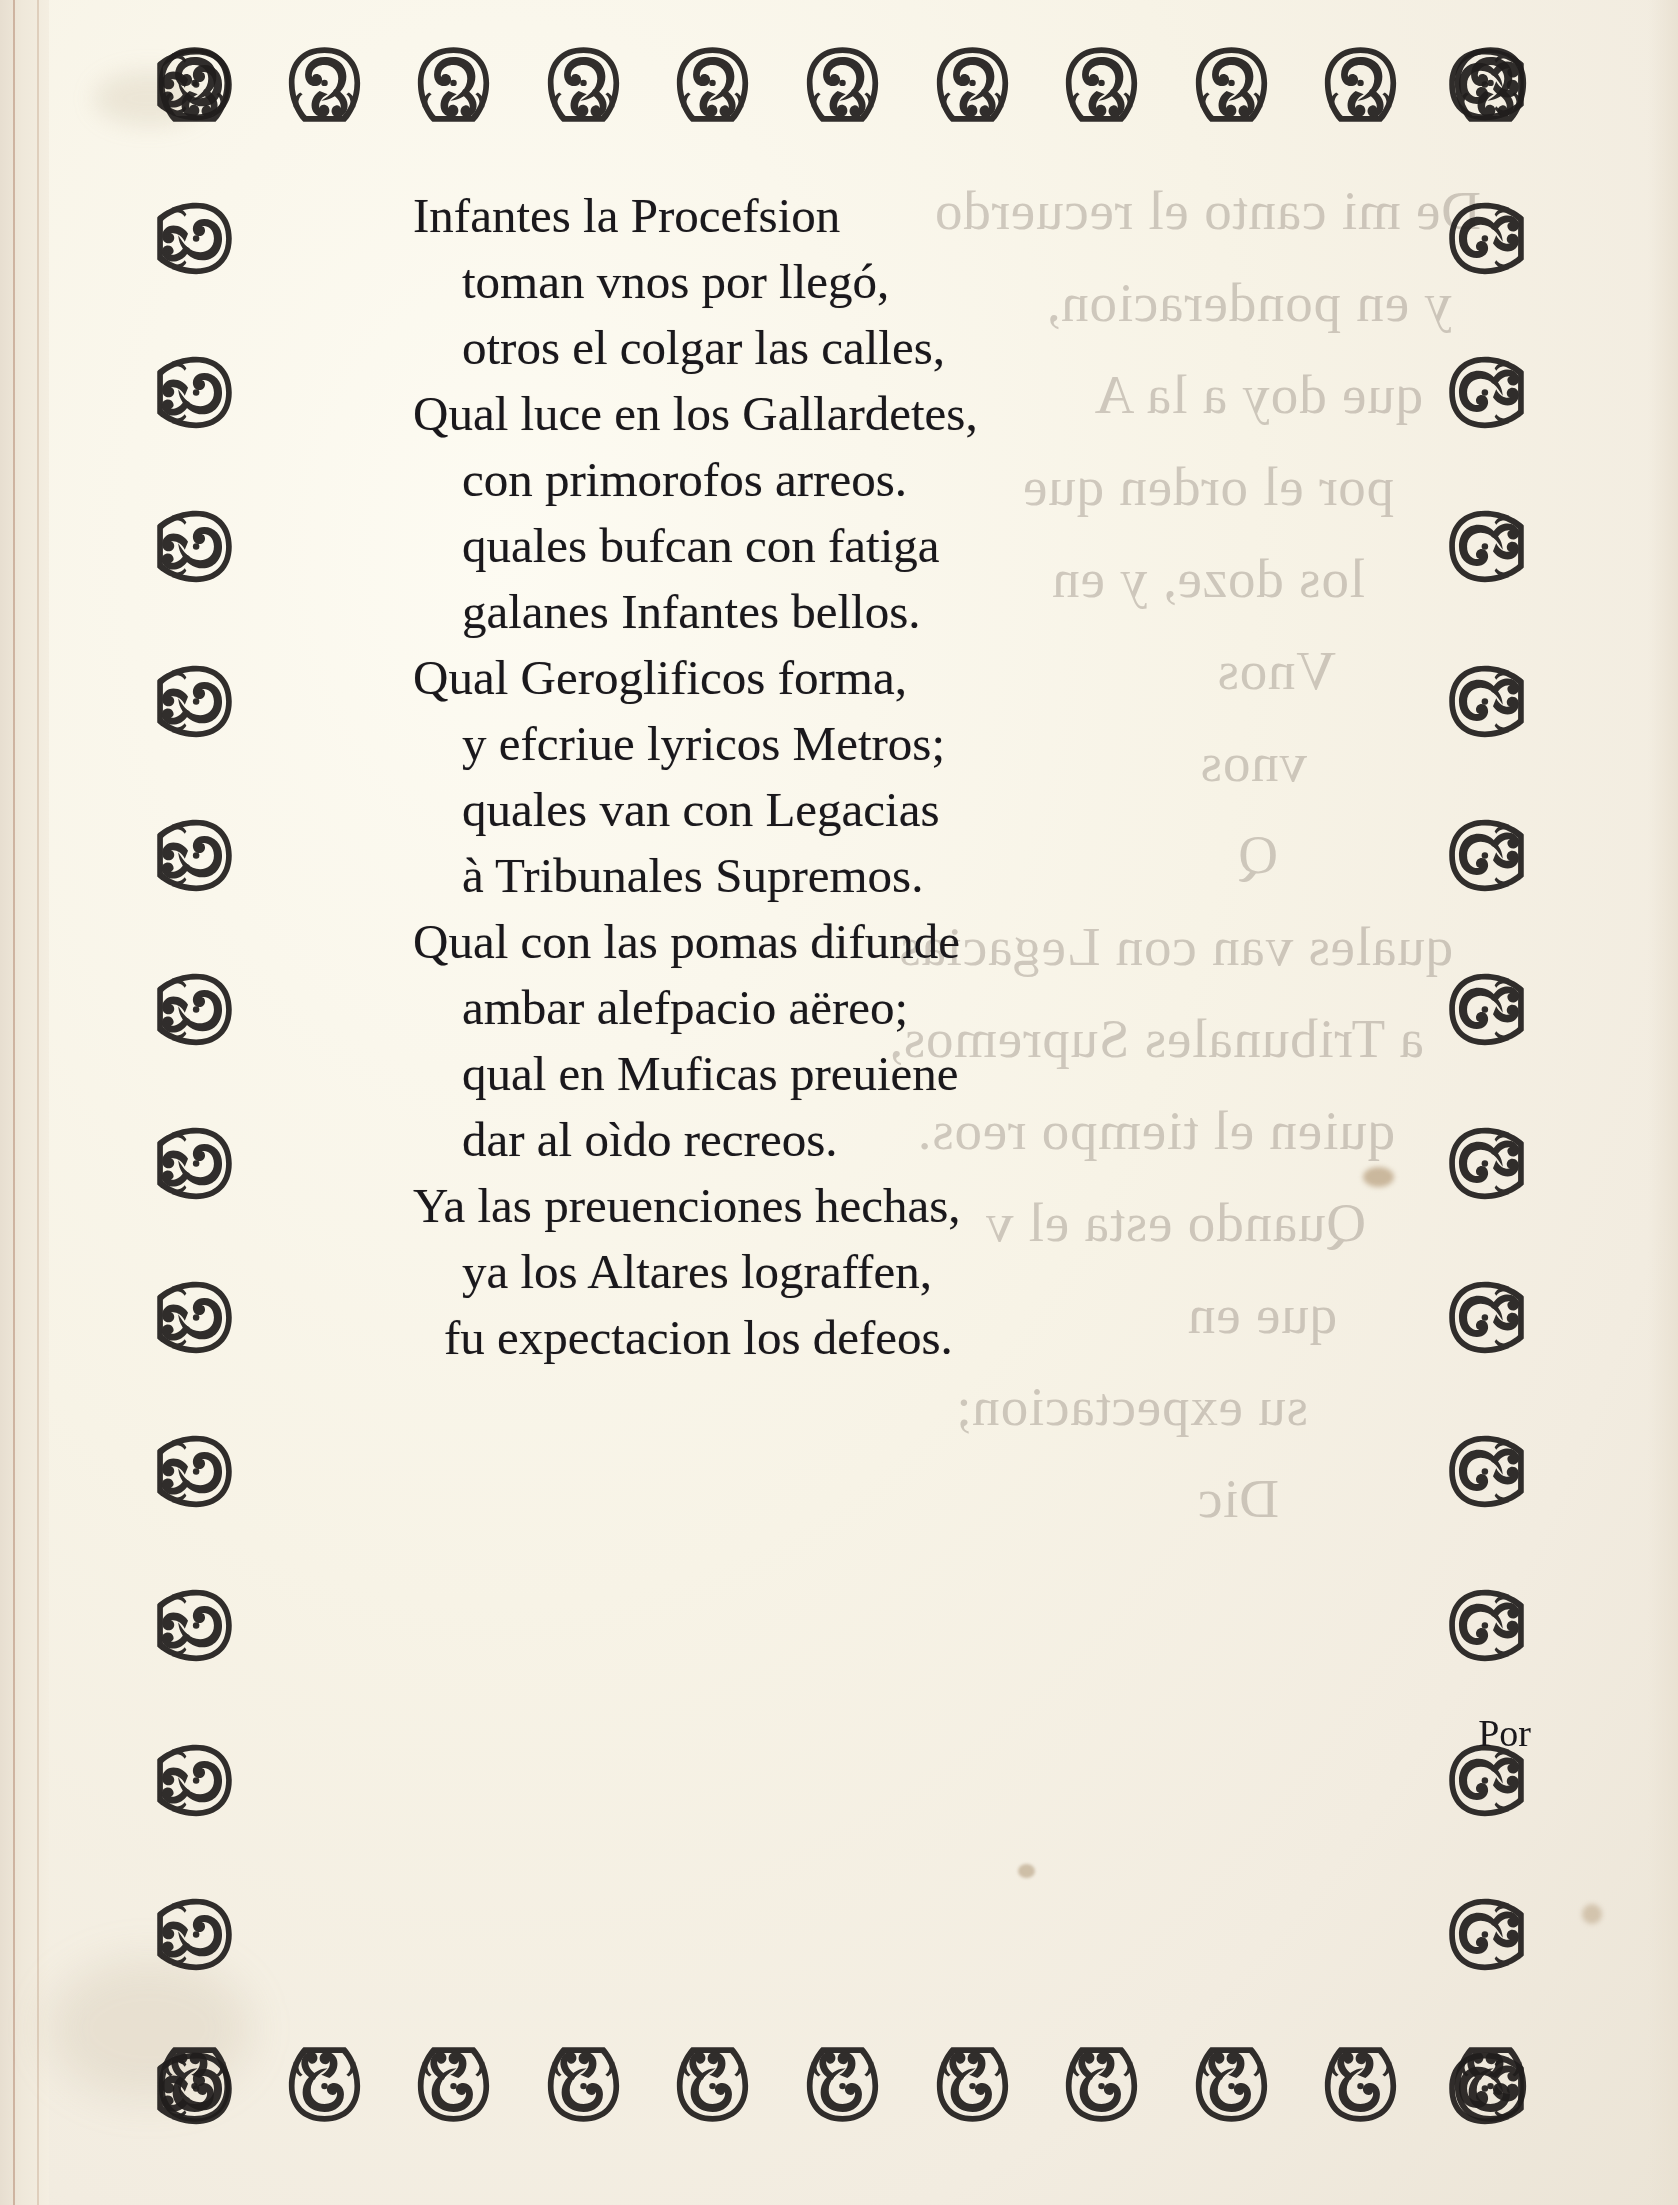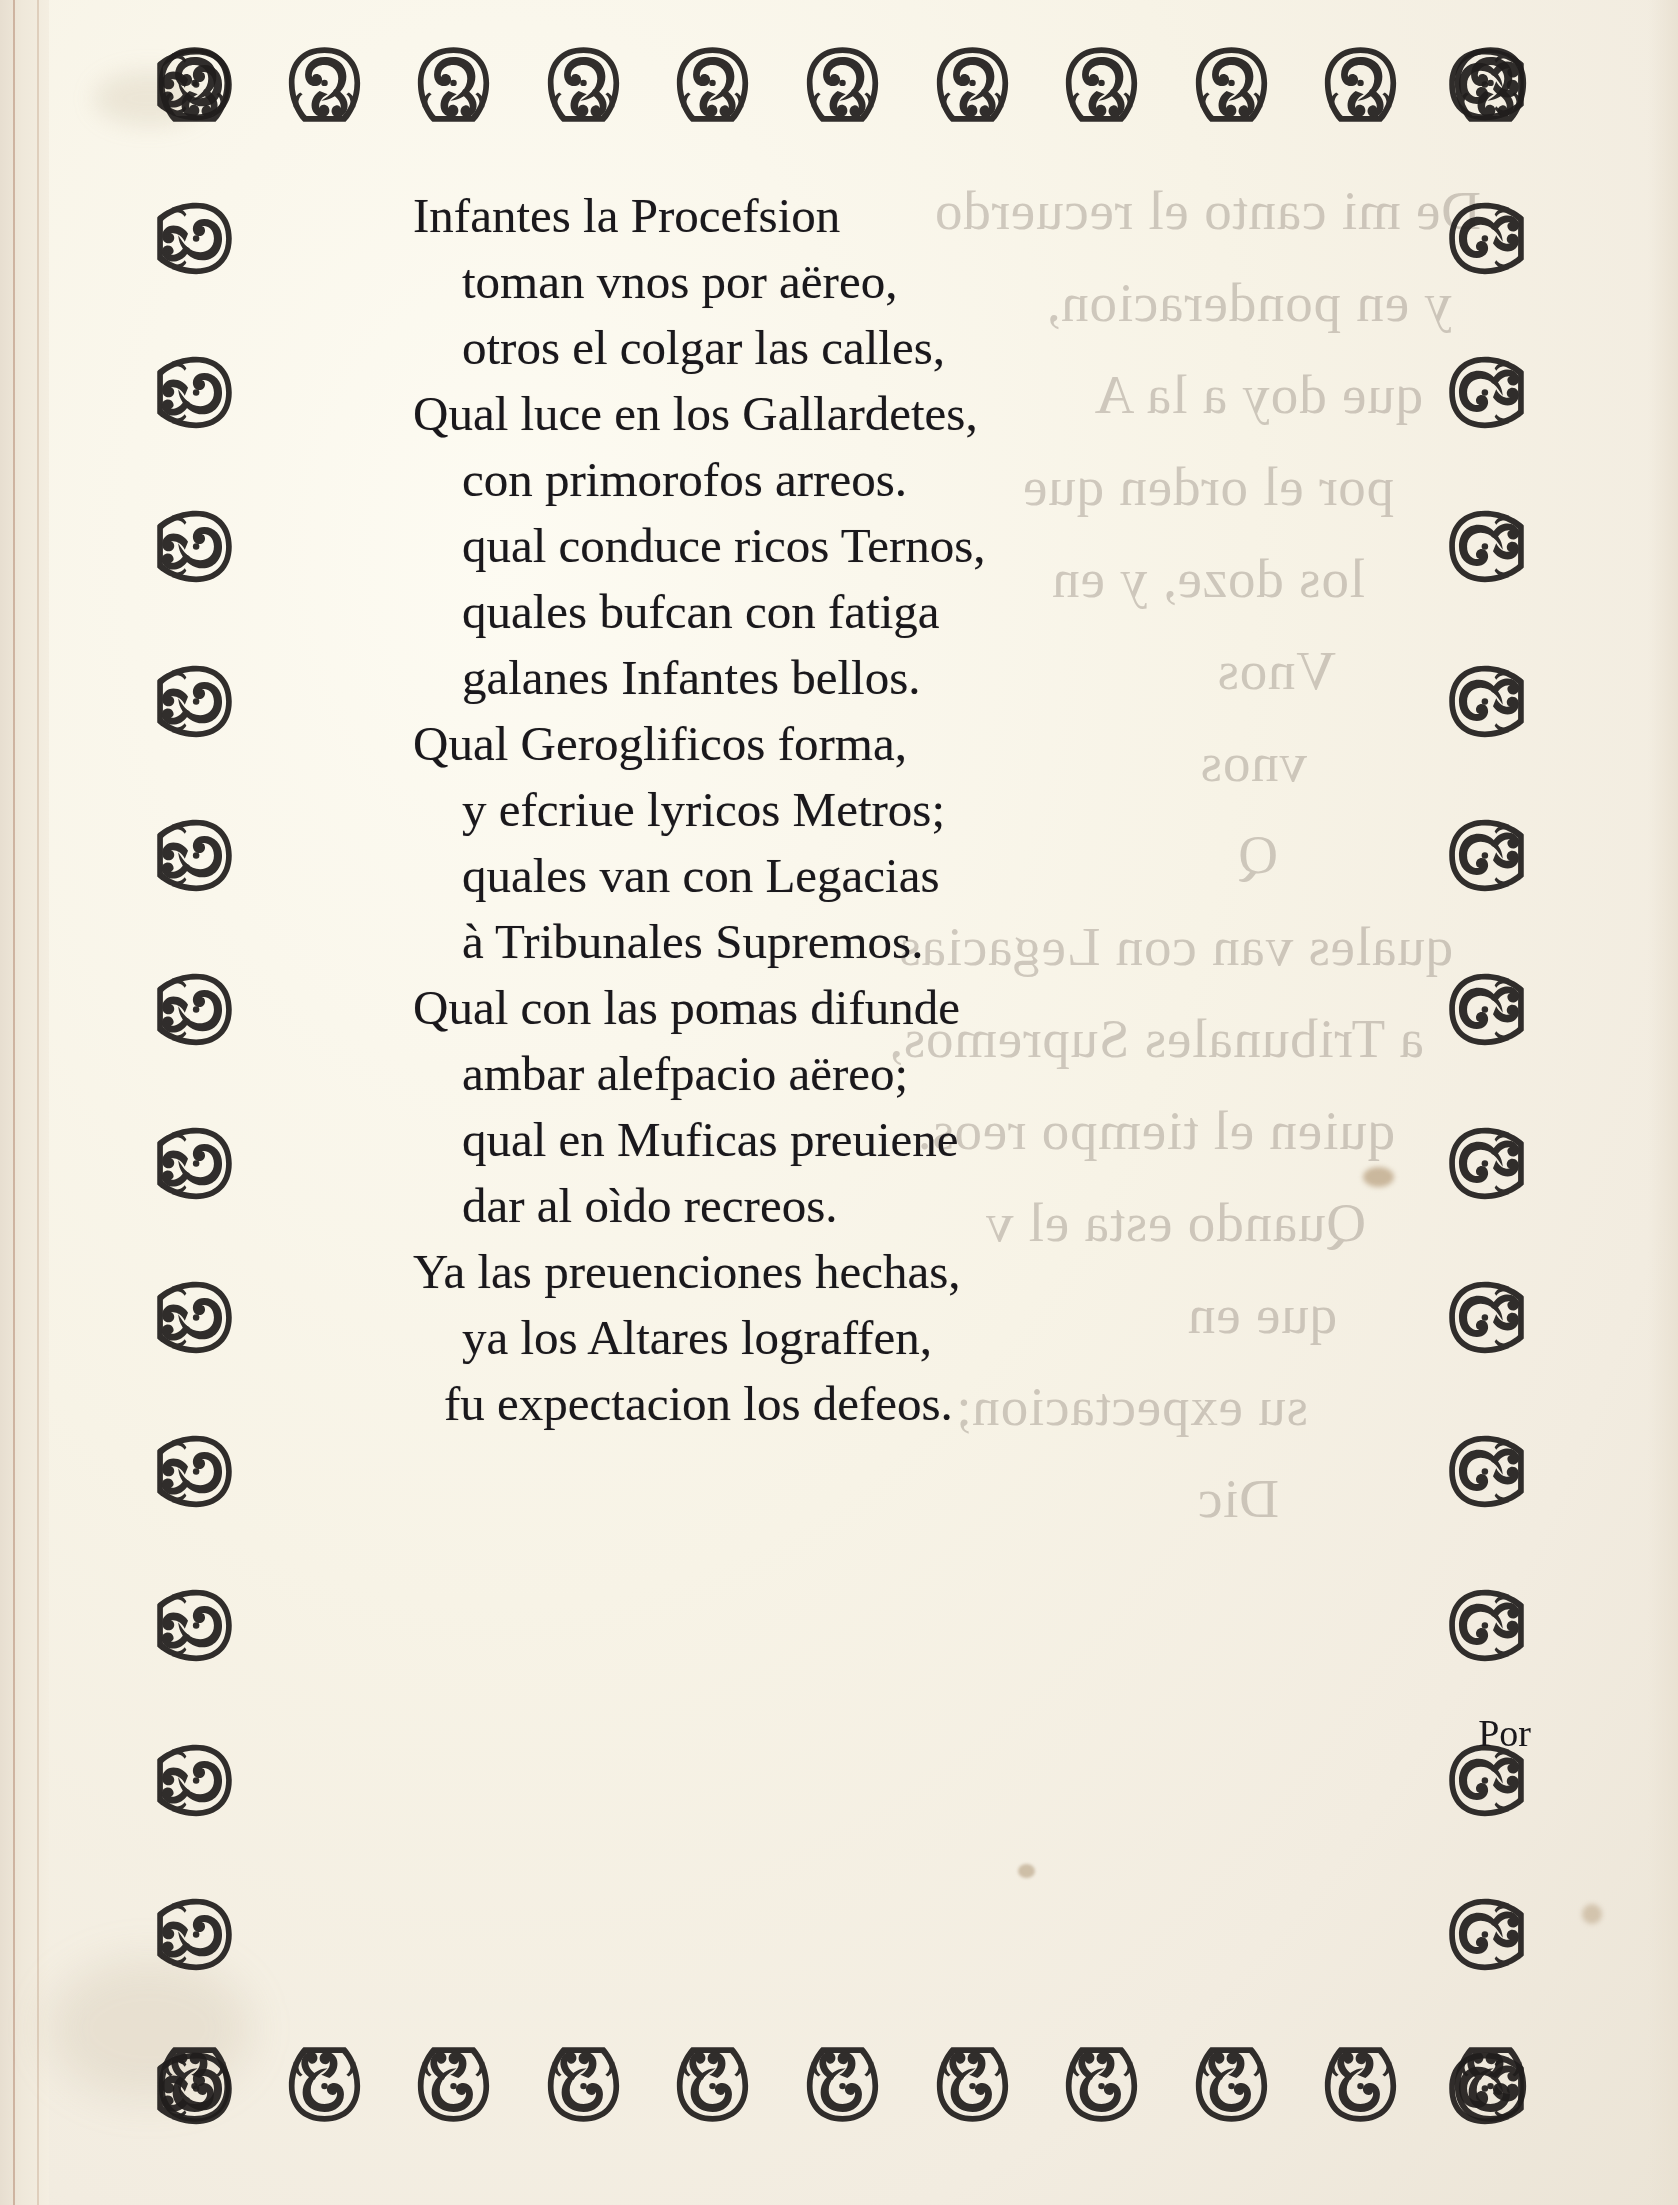--- a/index.html
+++ b/index.html
@@ -831,25 +831,24 @@
               <path d="M20 60 C14 64 11 70 12 78 L18 76 C17 70 19 65 23 62 Z"></path>
               <path d="M80 60 C86 64 89 70 88 78 L82 76 C83 70 81 65 77 62 Z"></path>
             </g>
           </svg>
         </div>
       </div>
 
     <div id="textblock-wrap">
       <div id="textblock">
           <div class="line ind0">Infantes la Procefsion</div>
-          <div class="line ind1">toman vnos por aëreo,</div>
+          <div class="line ind1">toman vnos por llegó,</div>
           <div class="line ind1">otros el colgar las calles,</div>
           <div class="line ind0">Qual luce en los Gallardetes,</div>
           <div class="line ind1">con primorofos arreos.</div>
-          <div class="line ind1">qual conduce ricos Ternos,</div>
           <div class="line ind1">quales bufcan con fatiga</div>
           <div class="line ind1">galanes Infantes bellos.</div>
           <div class="line ind0">Qual Geroglificos forma,</div>
           <div class="line ind1">y efcriue lyricos Metros;</div>
           <div class="line ind1">quales van con Legacias</div>
           <div class="line ind1">à Tribunales Supremos.</div>
           <div class="line ind0">Qual con las pomas difunde</div>
           <div class="line ind1">ambar alefpacio aëreo;</div>
           <div class="line ind1">qual en Muficas preuiene</div>
           <div class="line ind1">dar al oìdo recreos.</div>

